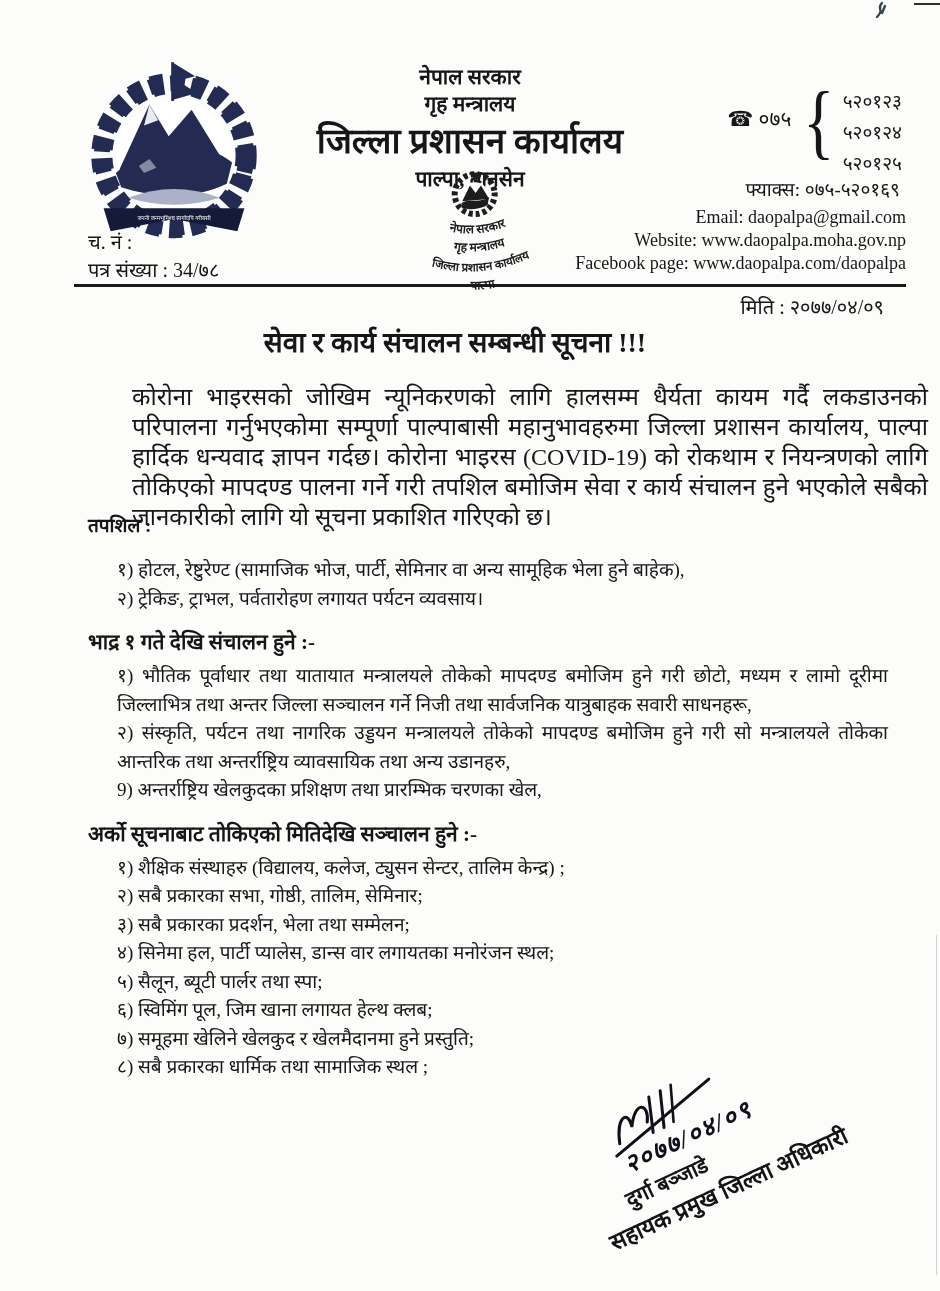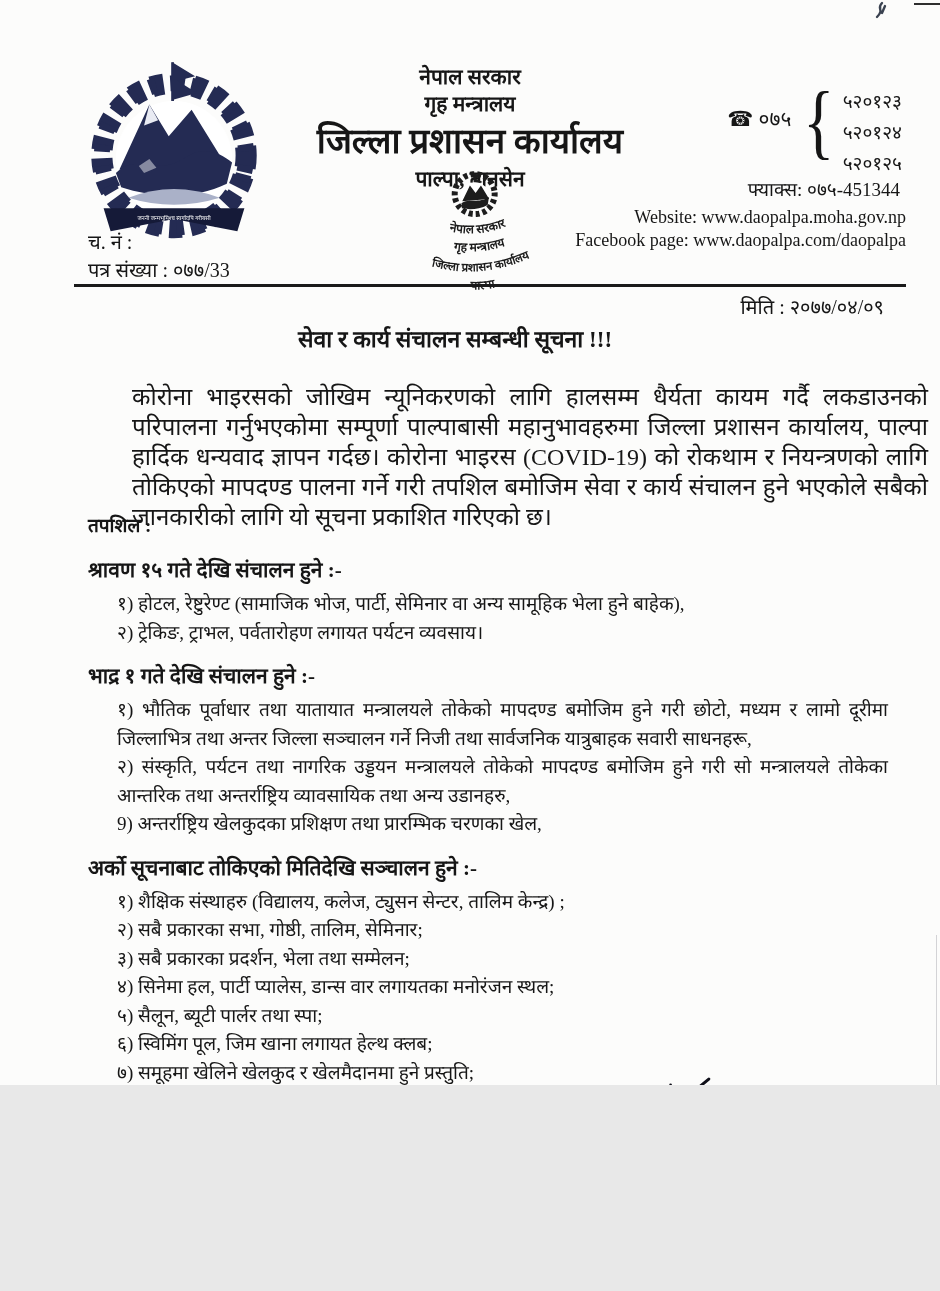--- a/index.html
+++ b/index.html
@@ -1,17 +1,17 @@
 <!DOCTYPE html>
 <html><head>
 <meta charset="utf-8">
 <style>
   html,body { margin:0; padding:0; background:#e8e8e8; }
   .page {
-    position:relative; width:940px; height:1085px; margin:0 auto;
+    position:relative; width:940px; height:1291px; margin:0 auto;
     background:#fcfcfb; overflow:hidden;
     font-family:"Liberation Serif", serif; color:#161616;
   }
   
   .emblem { position:absolute; left:86px; top:60px; width:176px; height:184px; }
   .header-center { position:absolute; left:250px; top:64px; width:440px; text-align:center; }
   .hdr-gov   { font-size:21px; font-weight:bold; line-height:27px; }
   .hdr-min   { font-size:21px; font-weight:bold; line-height:27px; }
   .hdr-office{ font-size:35px; font-weight:bold; line-height:48px; }
   .hdr-loc   { font-size:21px; font-weight:bold; line-height:27px; }
@@ -21,21 +21,21 @@
   .phone-brace { font-size:82px; font-weight:300; line-height:96px; margin:0 4px 0 8px; transform:scaleX(.8); }
   .phone-nums { margin-top:12px; font-size:19px; line-height:31px; text-align:left; }
   .fax-line { position:absolute; top:176px; right:40px; font-size:19px; }
   .contact-block { position:absolute; top:206px; right:34px; text-align:right;
     font-size:18px; line-height:23px; font-family:"Liberation Serif", serif; }
   .ref-block { position:absolute; left:88px; top:228px; font-size:20px; line-height:28px; }
   .rule { position:absolute; left:74px; top:284px; width:832px; height:3px; background:#1a1a1a; }
   .date-line { position:absolute; top:293px; right:56px; font-size:20px; }
   
   .doc-title { position:absolute; left:0; right:30px; top:322px; text-align:center;
-    font-size:23px; font-weight:bold; }
+    font-size:28px; font-weight:bold; }
   .intro { position:absolute; left:88px; top:382px; width:796px;
     font-size:24px; line-height:30px; text-align:justify;margin-left:44px; }
   .details-label { position:absolute; left:88px; top:512px; font-size:19px; font-weight:bold; }
   .content { position:absolute; left:88px; top:556px; width:800px; }
   .section { margin-bottom:15px; }
   .section-heading { margin:0 0 5px 0; font-size:21px; font-weight:bold; line-height:29px; }
   .items { padding-left:29px; }
   .item { font-size:19px; line-height:28.5px; text-align:justify; }
   
   .signature { position:absolute; left:582px; top:1056px; width:350px; height:220px; }
@@ -115,45 +115,45 @@
   <div class="phone-block">
     <span class="phone-left"><span>☎</span>
       <span>०७५</span></span>
     <span class="phone-brace">{</span>
     <span class="phone-nums">
       <div>५२०१२३</div>
       <div>५२०१२४</div>
       <div>५२०१२५</div>
     </span>
   </div>
-  <div class="fax-line">फ्याक्स: ०७५-451344</div>
+  <div class="fax-line">फ्याक्स: ०७५-५२०१६९</div>
 
   <div class="contact-block">
+    <div>Email: daopalpa@gmail.com</div>
     <div>Website: www.daopalpa.moha.gov.np</div>
     <div>Facebook page: www.daopalpa.com/daopalpa</div>
   </div>
 
   <div class="ref-block">
     <div>च. नं :</div>
-    <div>पत्र संख्या : ०७७/33</div>
+    <div>पत्र संख्या : 34/७८</div>
   </div>
 
   <div class="rule"></div>
 
   <div class="date-line">मिति : २०७७/०४/०९</div>
 
   <div class="doc-title">सेवा र कार्य संचालन सम्बन्धी सूचना !!!</div>
 
   <div class="intro">कोरोना भाइरसको जोखिम न्यूनिकरणको लागि हालसम्म धैर्यता कायम गर्दै लकडाउनको परिपालना गर्नुभएकोमा सम्पूर्णा पाल्पाबासी महानुभावहरुमा जिल्ला प्रशासन कार्यालय, पाल्पा हार्दिक धन्यवाद ज्ञापन गर्दछ। कोरोना भाइरस (COVID-19) को रोकथाम र नियन्त्रणको लागि तोकिएको मापदण्ड पालना गर्ने गरी तपशिल बमोजिम सेवा र कार्य संचालन हुने भएकोले सबैको जानकारीको लागि यो सूचना प्रकाशित गरिएको छ।</div>
 
   <div class="details-label">तपशिल :</div>
 
   <div class="content">
     <div class="section">
-      <h2 class="section-heading">श्रावण १५ गते देखि संचालन हुने :-</h2>
       <div class="items">
         <div class="item">१) होटल, रेष्टुरेण्ट (सामाजिक भोज, पार्टी, सेमिनार वा अन्य सामूहिक भेला हुने बाहेक),</div>
         <div class="item">२) ट्रेकिङ, ट्राभल, पर्वतारोहण लगायत पर्यटन व्यवसाय।</div>
       </div>
     </div>
     <div class="section">
       <h2 class="section-heading">भाद्र १ गते देखि संचालन हुने :-</h2>
       <div class="items">
         <div class="item">१) भौतिक पूर्वाधार तथा यातायात मन्त्रालयले तोकेको मापदण्ड बमोजिम हुने गरी छोटो, मध्यम र लामो दूरीमा जिल्लाभित्र तथा अन्तर जिल्ला सञ्चालन गर्ने निजी तथा सार्वजनिक यात्रुबाहक सवारी साधनहरू,</div>
         <div class="item">२) संस्कृति, पर्यटन तथा नागरिक उड्डयन मन्त्रालयले तोकेको मापदण्ड बमोजिम हुने गरी सो मन्त्रालयले तोकेका आन्तरिक तथा अन्तर्राष्ट्रिय व्यावसायिक तथा अन्य उडानहरु,</div>

